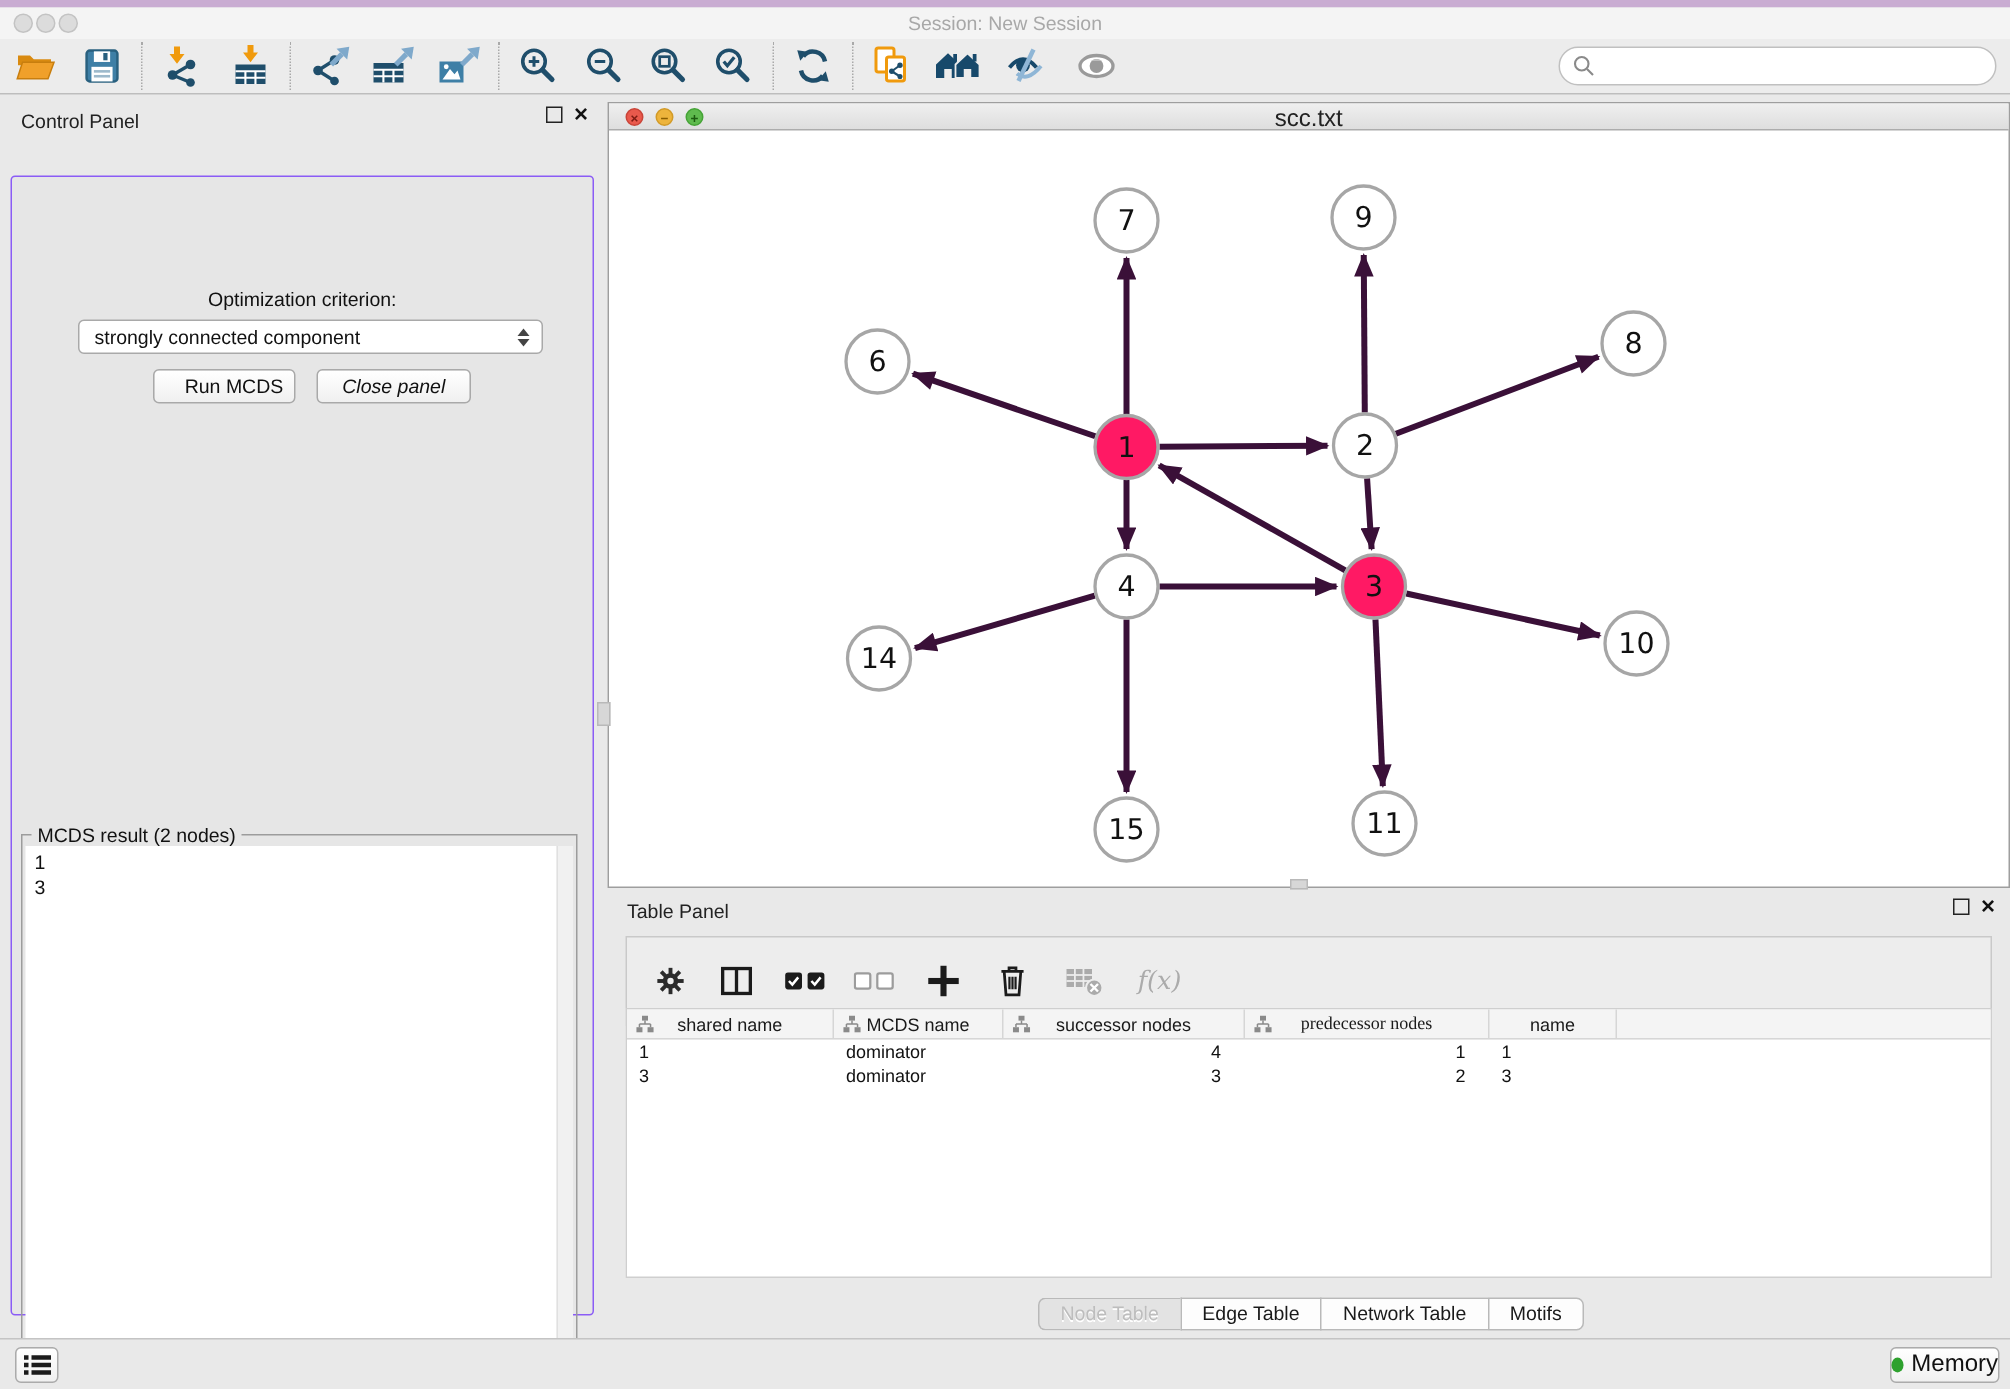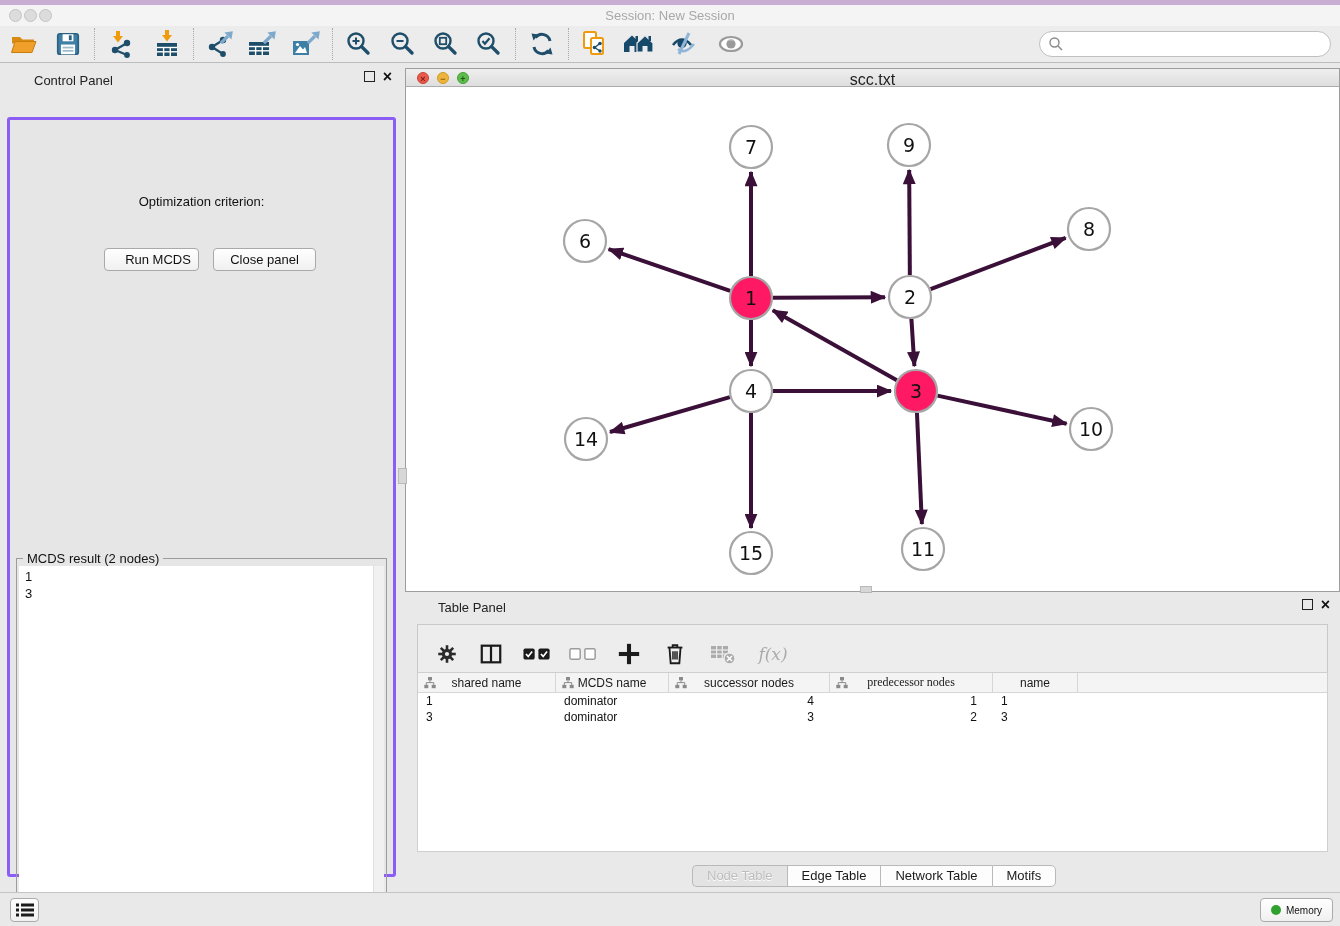--- a/index.html
+++ b/index.html
@@ -15,41 +15,41 @@
 
   
   #toolbar { position:absolute; left:0; top:26px; width:1340px; height:37px; background:#ECECEC; border-bottom:1px solid #BDBDBD; display:flex; align-items:center; }
   .tb-icon { display:flex; align-items:center; justify-content:center; width:32px; height:32px; flex:0 0 auto; }
   .tb-sep { border-left:1px dotted #A9A9A9; height:32px; margin:0 10px; flex:0 0 auto; }
   #search-wrap { position:absolute; right:9px; top:5px; width:292px; height:26px; background:#fff; border:1px solid #C0C0C0; border-radius:13px; display:flex; align-items:center; padding-left:8px; }
   #search-input { border:none; outline:none; flex:1; height:20px; font-size:13px; background:transparent; }
 
   
   #control-panel { position:absolute; left:0; top:63px; width:404px; height:829px; }
-  .panel-title { position:absolute; left:14px; top:10px; font-size:13px; color:#222;margin-left:20px; }
+  .panel-title { position:absolute; left:14px; top:10px; font-size:13px; color:#222; }
   .win-btns { position:absolute; right:12px; top:8px; display:flex; gap:8px; align-items:center; }
   .float-btn { width:11px; height:11px; border:1.5px solid #222; background:transparent; }
   .close-btn { font-size:16px; font-weight:bold; color:#111; line-height:11px; }
 
   .tabs-row { position:absolute; display:flex; }
   .tab { height:22px; line-height:20px; padding:0 14px; font-size:13px; font-weight:bold; background:#FDFDFD; border:1px solid #B9B9B9; border-right:none; color:#1a1a1a; text-align:center; }
   .tab:first-child { border-radius:5px 0 0 5px; }
   .tab:last-child { border-right:1px solid #B9B9B9; border-radius:0 5px 5px 0; }
   .tab.sel { background:#E3E3E3; color:#BDBDBD; text-shadow:0 1px 0 #fff; }
   #cp-tabs { left:78px; top:33px; }
 
-  #cp-box { position:absolute; left:7px; top:54px; width:389px; height:760px; background:#E6E6E6; border:3px solid #8b5cf6; border-radius:3px; }
+  #cp-box { position:absolute; left:7px; top:54px; width:389px; height:760px; background:#E6E6E6; border:1px solid #8b5cf6; border-radius:3px; }
   #opt-label { position:absolute; left:0; width:100%; top:74px; text-align:center; font-size:13px; color:#111; }
   #opt-select { position:absolute; left:44px; top:95px; width:310px; height:23px; background:#fff; border:1px solid #A9A9A9; border-radius:4px; font-size:13px; color:#111; display:flex; align-items:center; padding-left:10px; }
   .stepper { position:absolute; right:6px; top:3px; width:12px; height:16px; display:flex; flex-direction:column; align-items:center; justify-content:center; gap:2px; }
   .tri-up { width:0; height:0; border-left:4px solid transparent; border-right:4px solid transparent; border-bottom:5px solid #444; }
   .tri-dn { width:0; height:0; border-left:4px solid transparent; border-right:4px solid transparent; border-top:5px solid #444; }
   .cp-btn { position:absolute; top:128px; height:23px; background:linear-gradient(#FFFFFF,#F0F0F0); border:1px solid #A9A9A9; border-radius:4px; font-size:13px; color:#111; text-align:center; line-height:21px; }
   #run-btn { left:94px; width:95px;padding-left:13px; }
-  #close-panel-btn { left:203px; width:103px; }
+  #close-panel-btn { left:203px; width:103px;font-style:italic; }
 
   #result-group { position:absolute; left:6px; top:438px; width:371px; height:370px; border:1px solid #9C9C9C; }
   #result-legend { position:absolute; left:6px; top:-8px; background:#E6E6E6; padding:0 4px; font-size:13px; color:#111; }
   #result-area { position:absolute; left:2px; top:7px; right:2px; bottom:2px; background:#fff; }
   #result-text { position:absolute; left:6px; top:2px; font-size:13px; color:#111; white-space:pre; line-height:17px; }
   #result-scroll { position:absolute; right:0; top:0; bottom:0; width:11px; background:#F1F1F1; border-left:1px solid #E0E0E0; }
 
   
   #network-window { position:absolute; left:405px; top:68px; width:935px; height:524px; background:#fff; border:1px solid #9E9E9E; }
   #nw-titlebar { position:absolute; left:0; top:0; right:0; height:18px; background:linear-gradient(#EFEFEF,#DEDEDE); border-bottom:1px solid #ACACAC; }
@@ -80,21 +80,21 @@
   .td { overflow:hidden; white-space:nowrap; }
   .td.al { text-align:left; padding-left:8px; }
   .td.ar { text-align:right; padding-right:16px; }
 
   #tp-tabs { left:287px; top:271px; }
   #tp-tabs .tab { font-weight:normal; }
 
   
   #statusbar { position:absolute; left:0; top:892px; width:1340px; height:34px; background:#E9E9E9; border-top:1px solid #C4C4C4; }
   #list-btn { position:absolute; left:10px; top:5px; width:29px; height:24px; background:linear-gradient(#FFFFFF,#F0F0F0); border:1px solid #ABABAB; border-radius:4px; display:flex; align-items:center; justify-content:center; }
-  #memory-btn { position:absolute; right:7px; top:5px; width:73px; height:24px; background:linear-gradient(#FFFFFF,#F0F0F0); border:1px solid #ABABAB; border-radius:4px; display:flex; align-items:center; justify-content:center; gap:5px; font-size:10px; color:#111; }
+  #memory-btn { position:absolute; right:7px; top:5px; width:73px; height:24px; background:linear-gradient(#FFFFFF,#F0F0F0); border:1px solid #ABABAB; border-radius:4px; display:flex; align-items:center; justify-content:center; gap:5px; font-size:16px; color:#111; }
   #mem-dot { width:10px; height:10px; border-radius:50%; background:#2EA12E; }
 </style>
 </head>
 <body>
 
 <div id="root">
 
   <div id="top-strip"></div>
 
   <div id="titlebar">
@@ -284,20 +284,27 @@
   </div>
 
   <div id="control-panel">
     <div class="panel-title">Control Panel</div>
     <div class="win-btns">
       <span class="float-btn"></span>
       <span class="close-btn">×</span>
     </div>
     <div id="cp-box">
       <div id="opt-label">Optimization criterion:</div>
+      <div id="opt-select">
+        <span>strongly connected component</span>
+        <span class="stepper">
+            <span class="tri-up"></span>
+            <span class="tri-dn"></span>
+          </span>
+      </div>
       <div id="run-btn" class="cp-btn">Run MCDS</div>
       <div id="close-panel-btn" class="cp-btn">Close panel</div>
       <div id="result-group">
         <div id="result-legend">MCDS result (2 nodes)</div>
         <div id="result-area">
           <div id="result-text">1
 3</div>
           <div id="result-scroll"></div>
         </div>
       </div>

